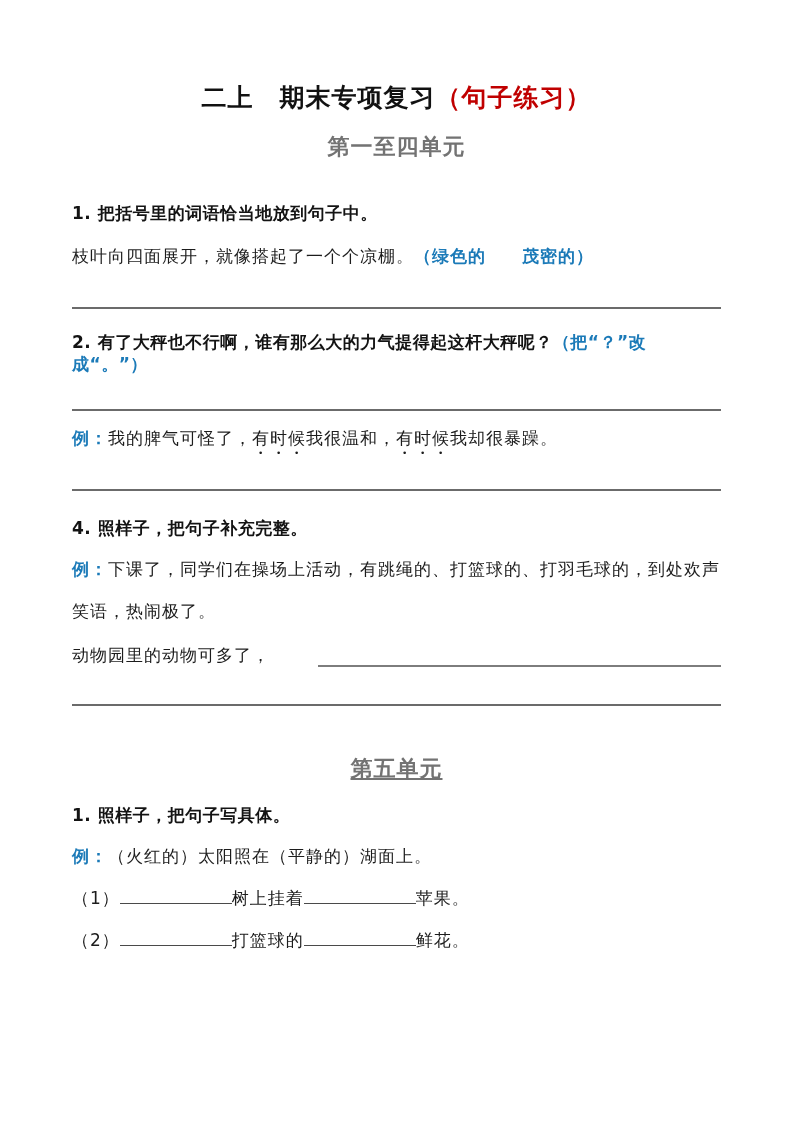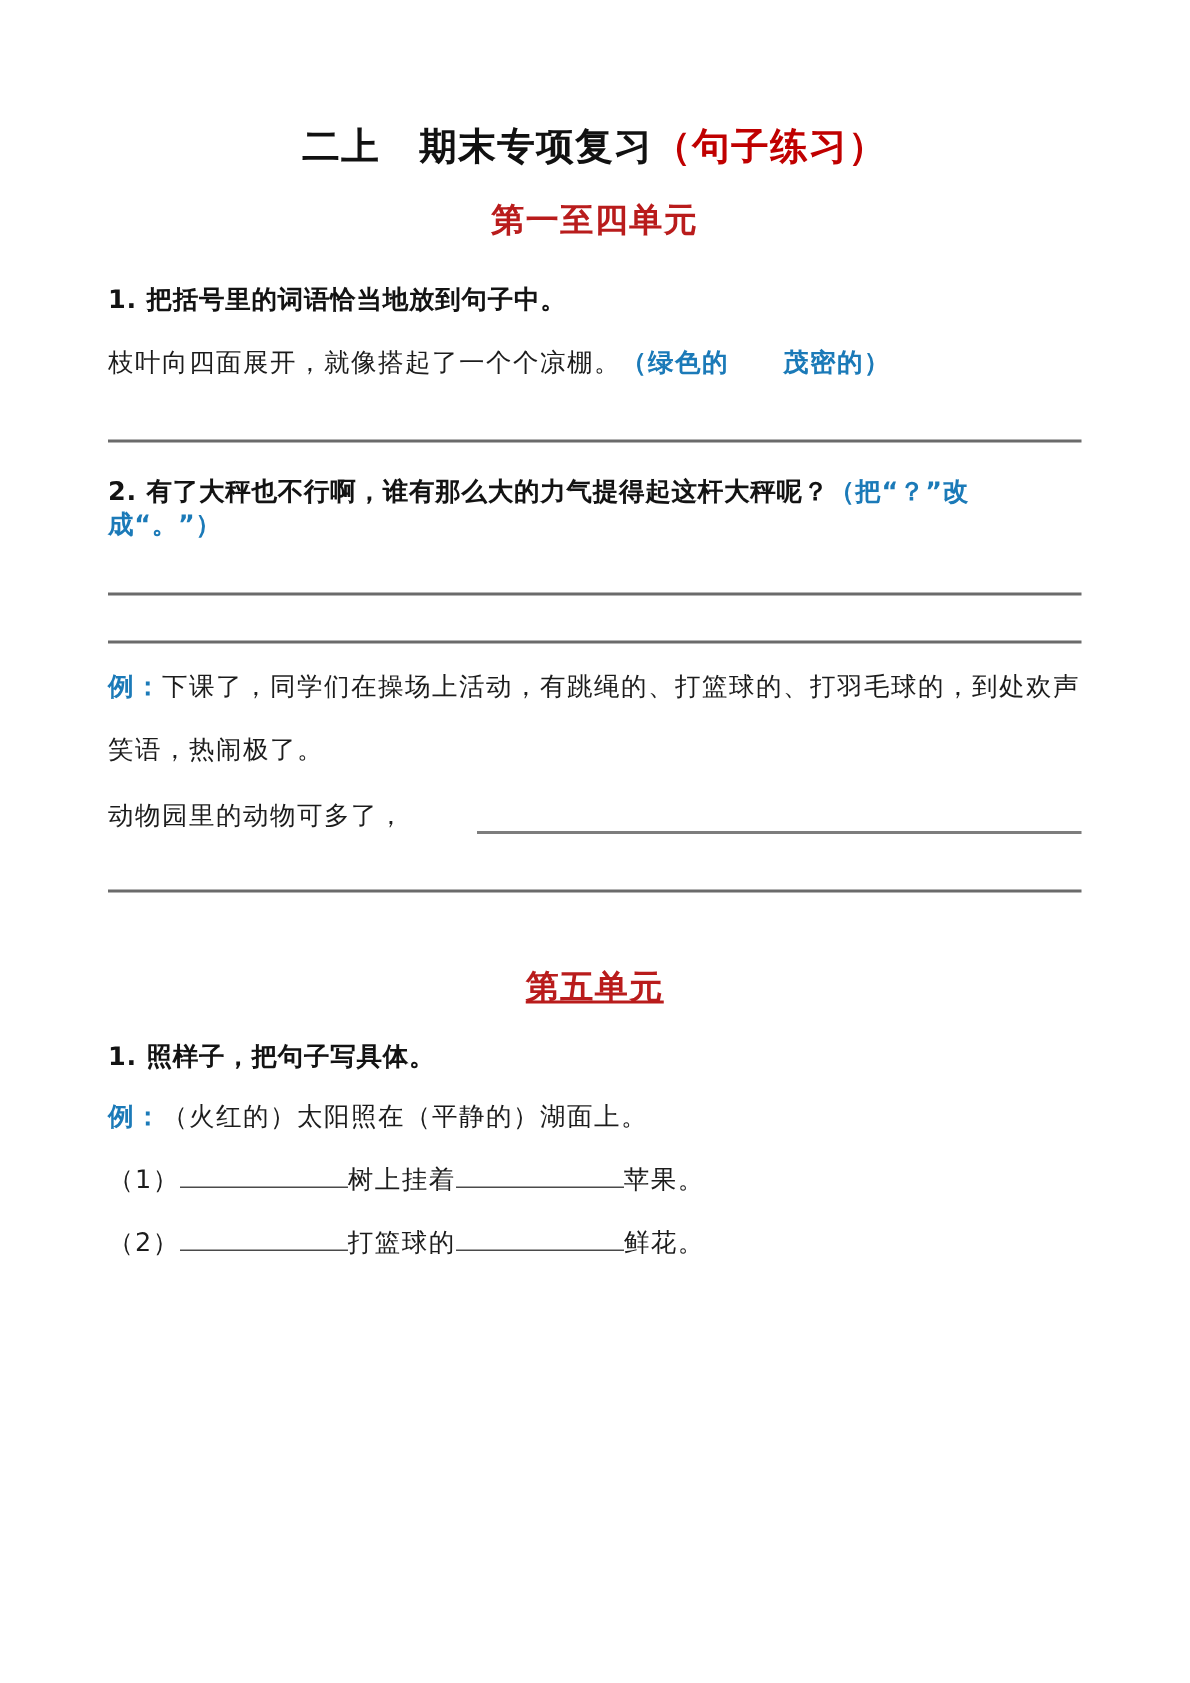--- a/index.html
+++ b/index.html
@@ -29,21 +29,21 @@
     line-height: 1.3;
     color: #111111;
   }
   .title .highlight { color: #c00000; }
   .section-heading {
     margin: 0;
     text-align: center;
     font-size: 22px;
     font-weight: 700;
     letter-spacing: 1px;
-    color: #b91c1c;
+    color: #737373;
   }
   .section1-heading { margin-top: 17px; }
   .section2-heading { margin-top: 48px; text-decoration: underline; }
   .prompt {
     margin: 0;
     font-size: 17px;
     font-weight: 700;
     letter-spacing: 0.5px;
     color: #131313;
   }
@@ -84,21 +84,21 @@
     margin-left: 8px;
   }
   .blank {
     display: inline-block;
     width: 112px;
     height: 2px;
     border-bottom: 1.7px solid #4a4a4a;
     vertical-align: baseline;
   }
   
-  .q1-prompt   { margin-top: 26px; }
+  .q1-prompt   { margin-top: 40px; }
   .q1-sentence { margin-top: 10px; }
   .rule-1      { margin-top: 30px; }
   .q2-prompt   { margin-top: 22px; line-height: 22px; }
   .rule-2      { margin-top: 34px; }
   .q3-prompt   { margin-top: 20px; }
   .q3-example  { margin-top: 6px; }
   .rule-3      { margin-top: 30px; }
   .q4-prompt   { margin-top: 26px; }
   .q4-example  { margin-top: 8px; }
   .q4-fill     { margin-top: 2px; gap: 40px; }
@@ -117,22 +117,24 @@
 
   <h2 class="section-heading section1-heading">第一至四单元</h2>
 
   <p class="prompt q1-prompt">1. 把括号里的词语恰当地放到句子中。</p>
   <p class="body-line q1-sentence"><span>枝叶向四面展开，就像搭起了一个个凉棚。</span><span class="blue bold">（绿色的　　茂密的）</span></p>
   <div class="answer-rule rule-1"></div>
 
   <p class="prompt q2-prompt"><span>2. 有了大秤也不行啊，谁有那么大的力气提得起这杆大秤呢？</span><span class="blue bold">（把“？”改成“。”）</span></p>
   <div class="answer-rule rule-2"></div>
 
+  <p class="body-line q3-example"><span class="example-label">例：</span><span>我的脾气可怪了，</span><span class="dotted">有时候</span><span>我很温和，</span><span class="dotted">有时候</span><span>我却很暴躁。</span></p>
   <div class="answer-rule rule-3"></div>
 
+  <p class="prompt q4-prompt">4. 照样子，把句子补充完整。</p>
   <p class="body-line q4-example"><span class="example-label">例：</span><span>下课了，同学们在操场上活动，有跳绳的、打篮球的、打羽毛球的，到处欢声笑语，热闹极了。</span></p>
   <div class="fill-line q4-fill">
       <span>动物园里的动物可多了，</span>
       <span class="grow-blank"></span>
     </div>
   <div class="answer-rule rule-4"></div>
 
   <h2 class="section-heading section2-heading">第五单元</h2>
 
   <p class="prompt s2q1-prompt">1. 照样子，把句子写具体。</p>

